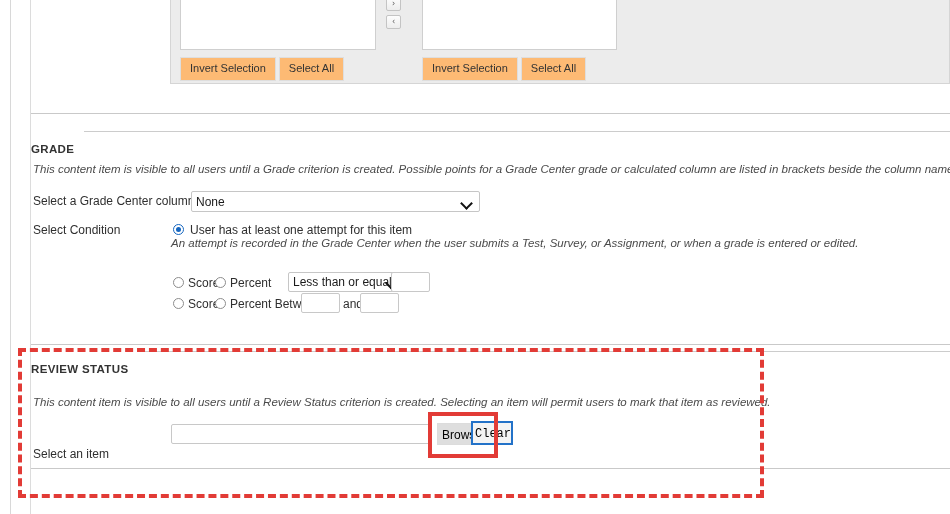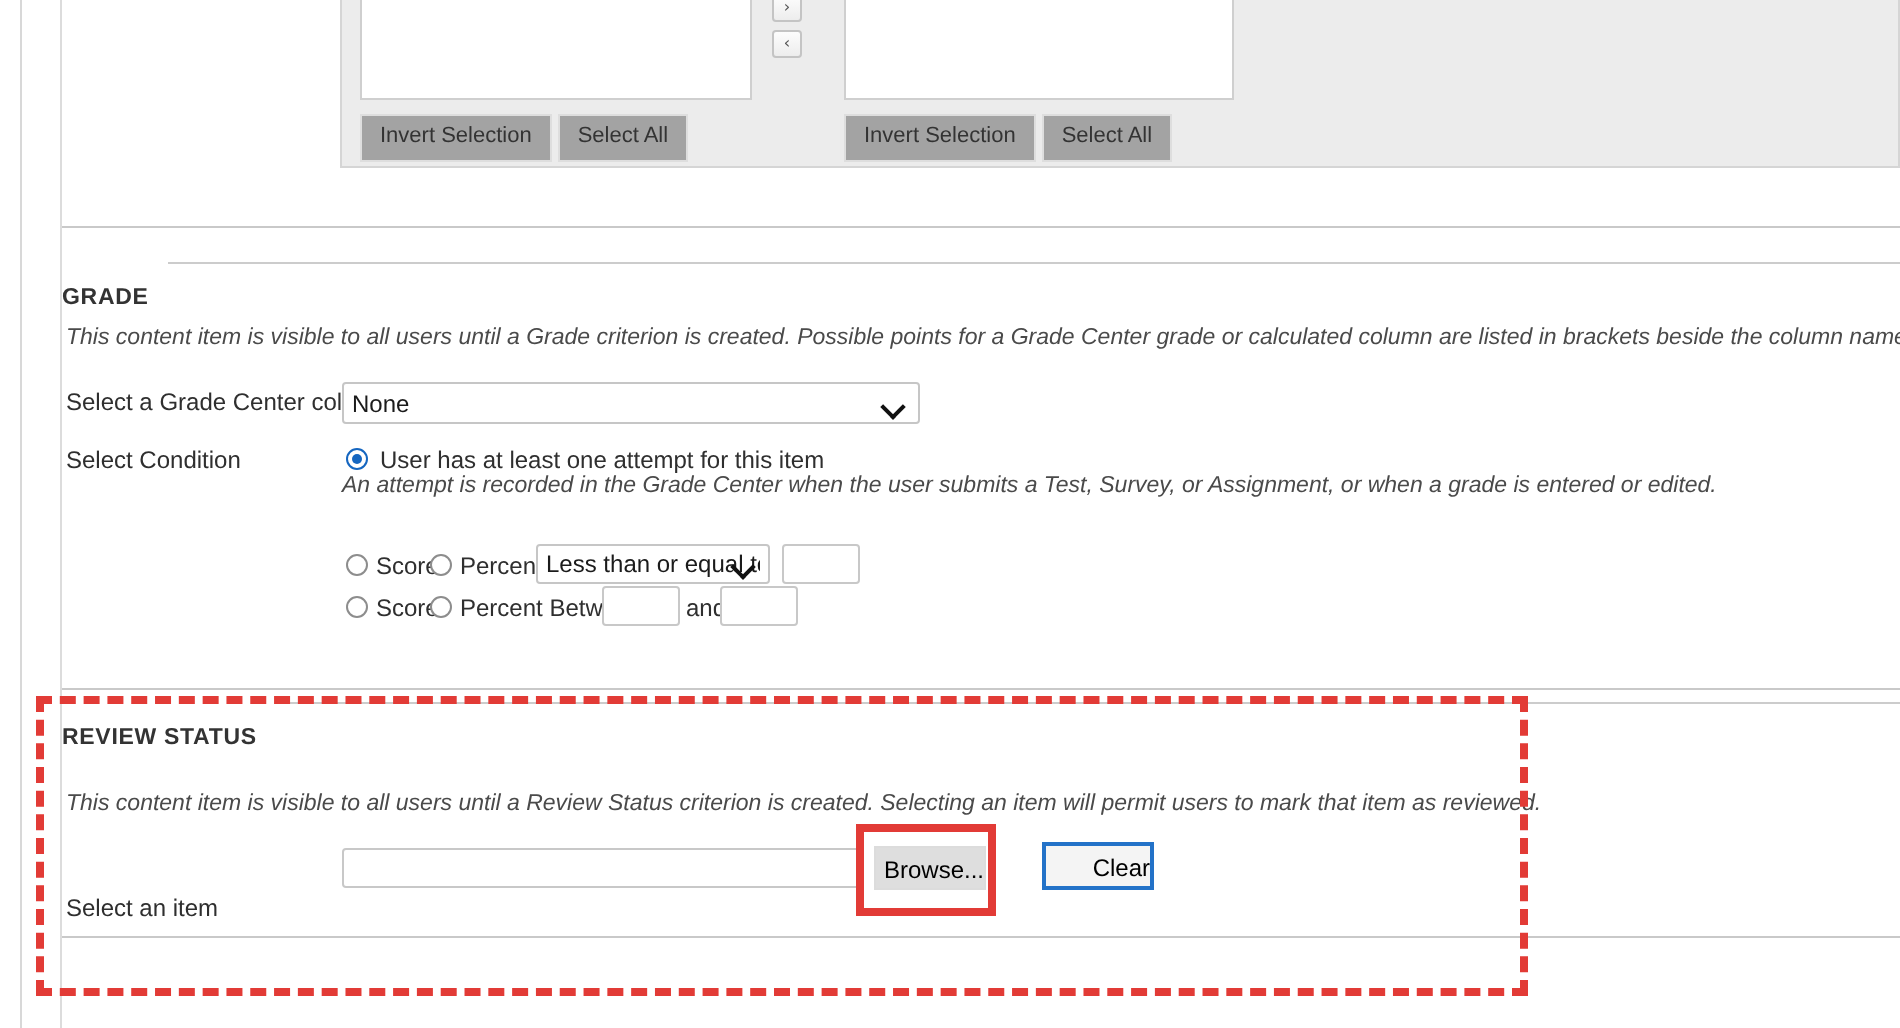--- a/index.html
+++ b/index.html
@@ -73,21 +73,21 @@
     color: #555;
     cursor: pointer;
     font-family: "DejaVu Sans", sans-serif;
   }
 
   .sel-btn-row { position: absolute; top: 175px; }
   .sel-btn-row.left  { left: 9px; }
   .sel-btn-row.right { left: 251px; }
   .sel-btn {
     display: inline-block;
-    background: #a3a3a3;
+    background: #fdba74;
     border: 1px solid #dedede;
     color: #333;
     font-size: 11px;
     padding: 4px 9px 5px 9px;
     margin-right: 3px;
     cursor: pointer;
     line-height: 13px;
   }
 
   
@@ -146,21 +146,21 @@
     font-size: 12px;
     color: #1b1b1b;
     background: #ffffff;
     border: 1px solid #c6c6c6;
     border-radius: 2px;
     padding: 2px 4px;
     appearance: none;
     -webkit-appearance: none;
     cursor: pointer;
   }
-  .select-wrap { position: absolute; }
+  .select-wrap { position: absolute; margin-left: 20px; }
   .select-wrap::after {
     content: "";
     position: absolute;
     right: 9px;
     top: 50%;
     margin-top: -3px;
     width: 7px; height: 7px;
     border-right: 2px solid #111;
     border-bottom: 2px solid #111;
     transform: rotate(45deg);
@@ -311,20 +311,20 @@
     <span class="title">REVIEW STATUS</span>
     <span class="rule"></span>
   </div>
 
   <div class="desc" style="top:396px;">This content item is visible to all users until a Review Status criterion is created. Selecting an item will permit users to mark that item as reviewed.</div>
 
   <div class="lbl" style="left:33px; top:423px;margin-top:24px;">Select an item</div>
   <input class="ui-text" style="left: 171px; top: 424px; width: 260px; height: 20px;" value="">
 
   <div class="push-btn" style="left:437px; top:423px; width:56px; height:22px;">Browse...</div>
-  <div class="push-btn focused" style="left:521px; top:421px; width:56px; height:24px;">Clear</div>
+  <div class="push-btn focused" style="left:471px; top:421px; width:42px; height:24px;font-family:Liberation Mono, monospace;">Clear</div>
 
   <div class="hr" style="top:468px;"></div>
 
   <div class="hl-dashed" style="left:18px; top:348px; width:746px; height:150px;"></div>
   <div class="hl-solid" style="left:428px; top:412px; width:70px; height:46px;"></div>
 
 </div>
 
 </body></html>

